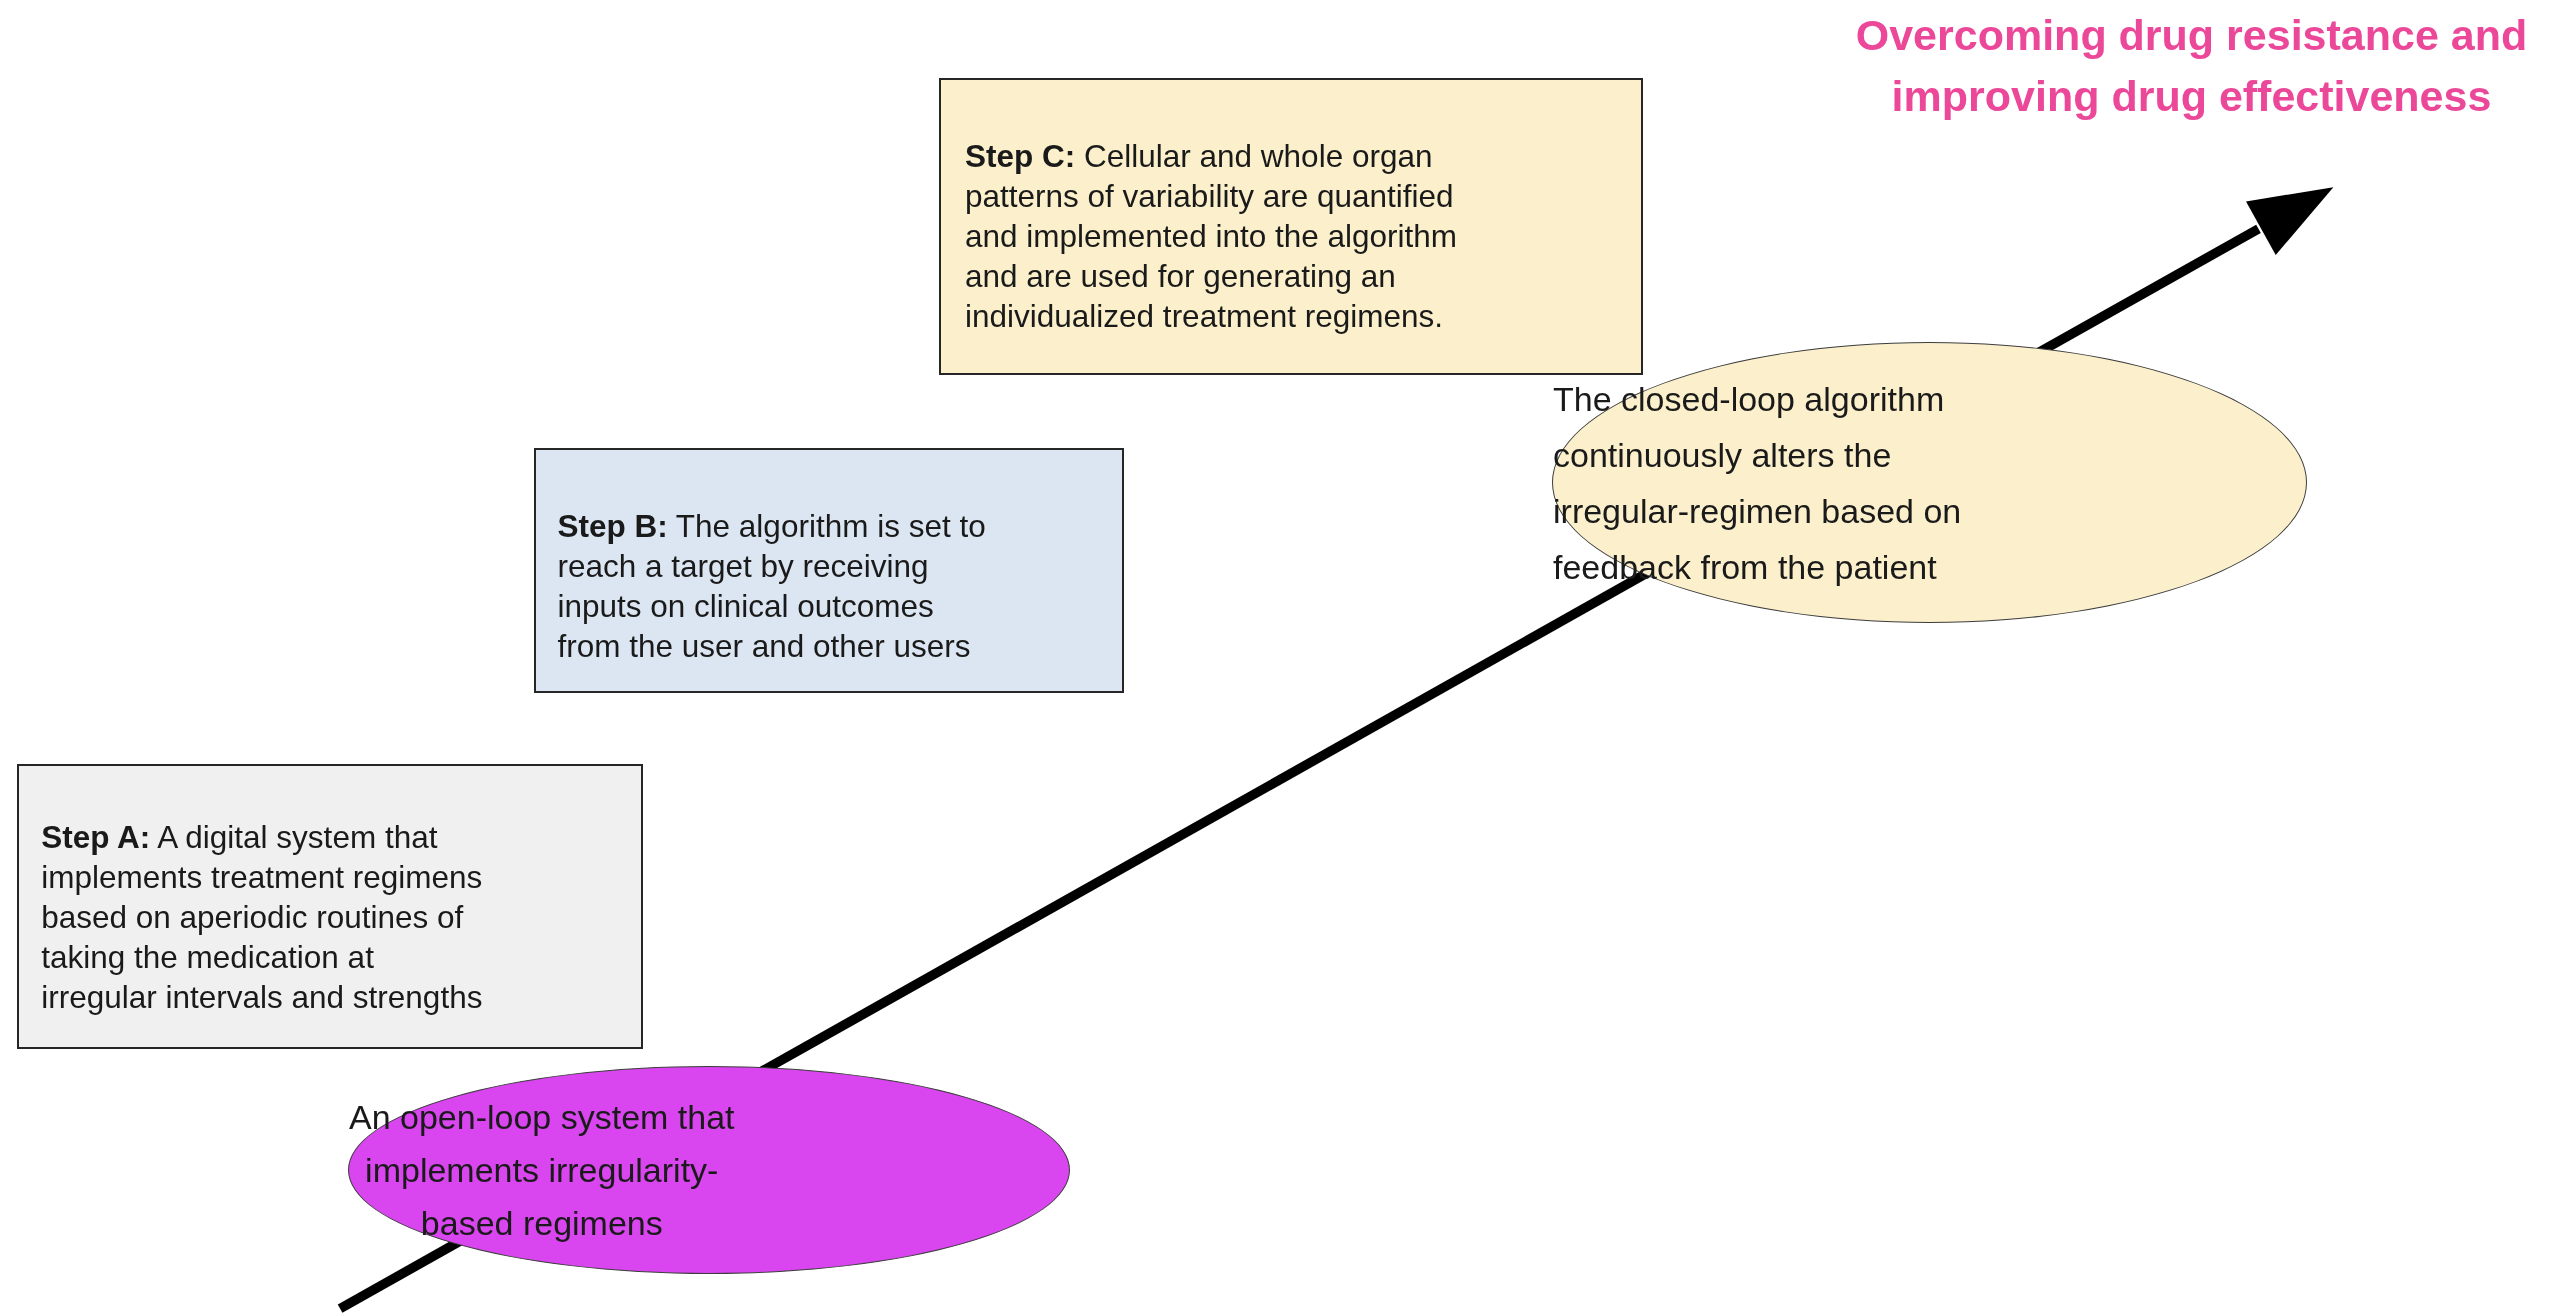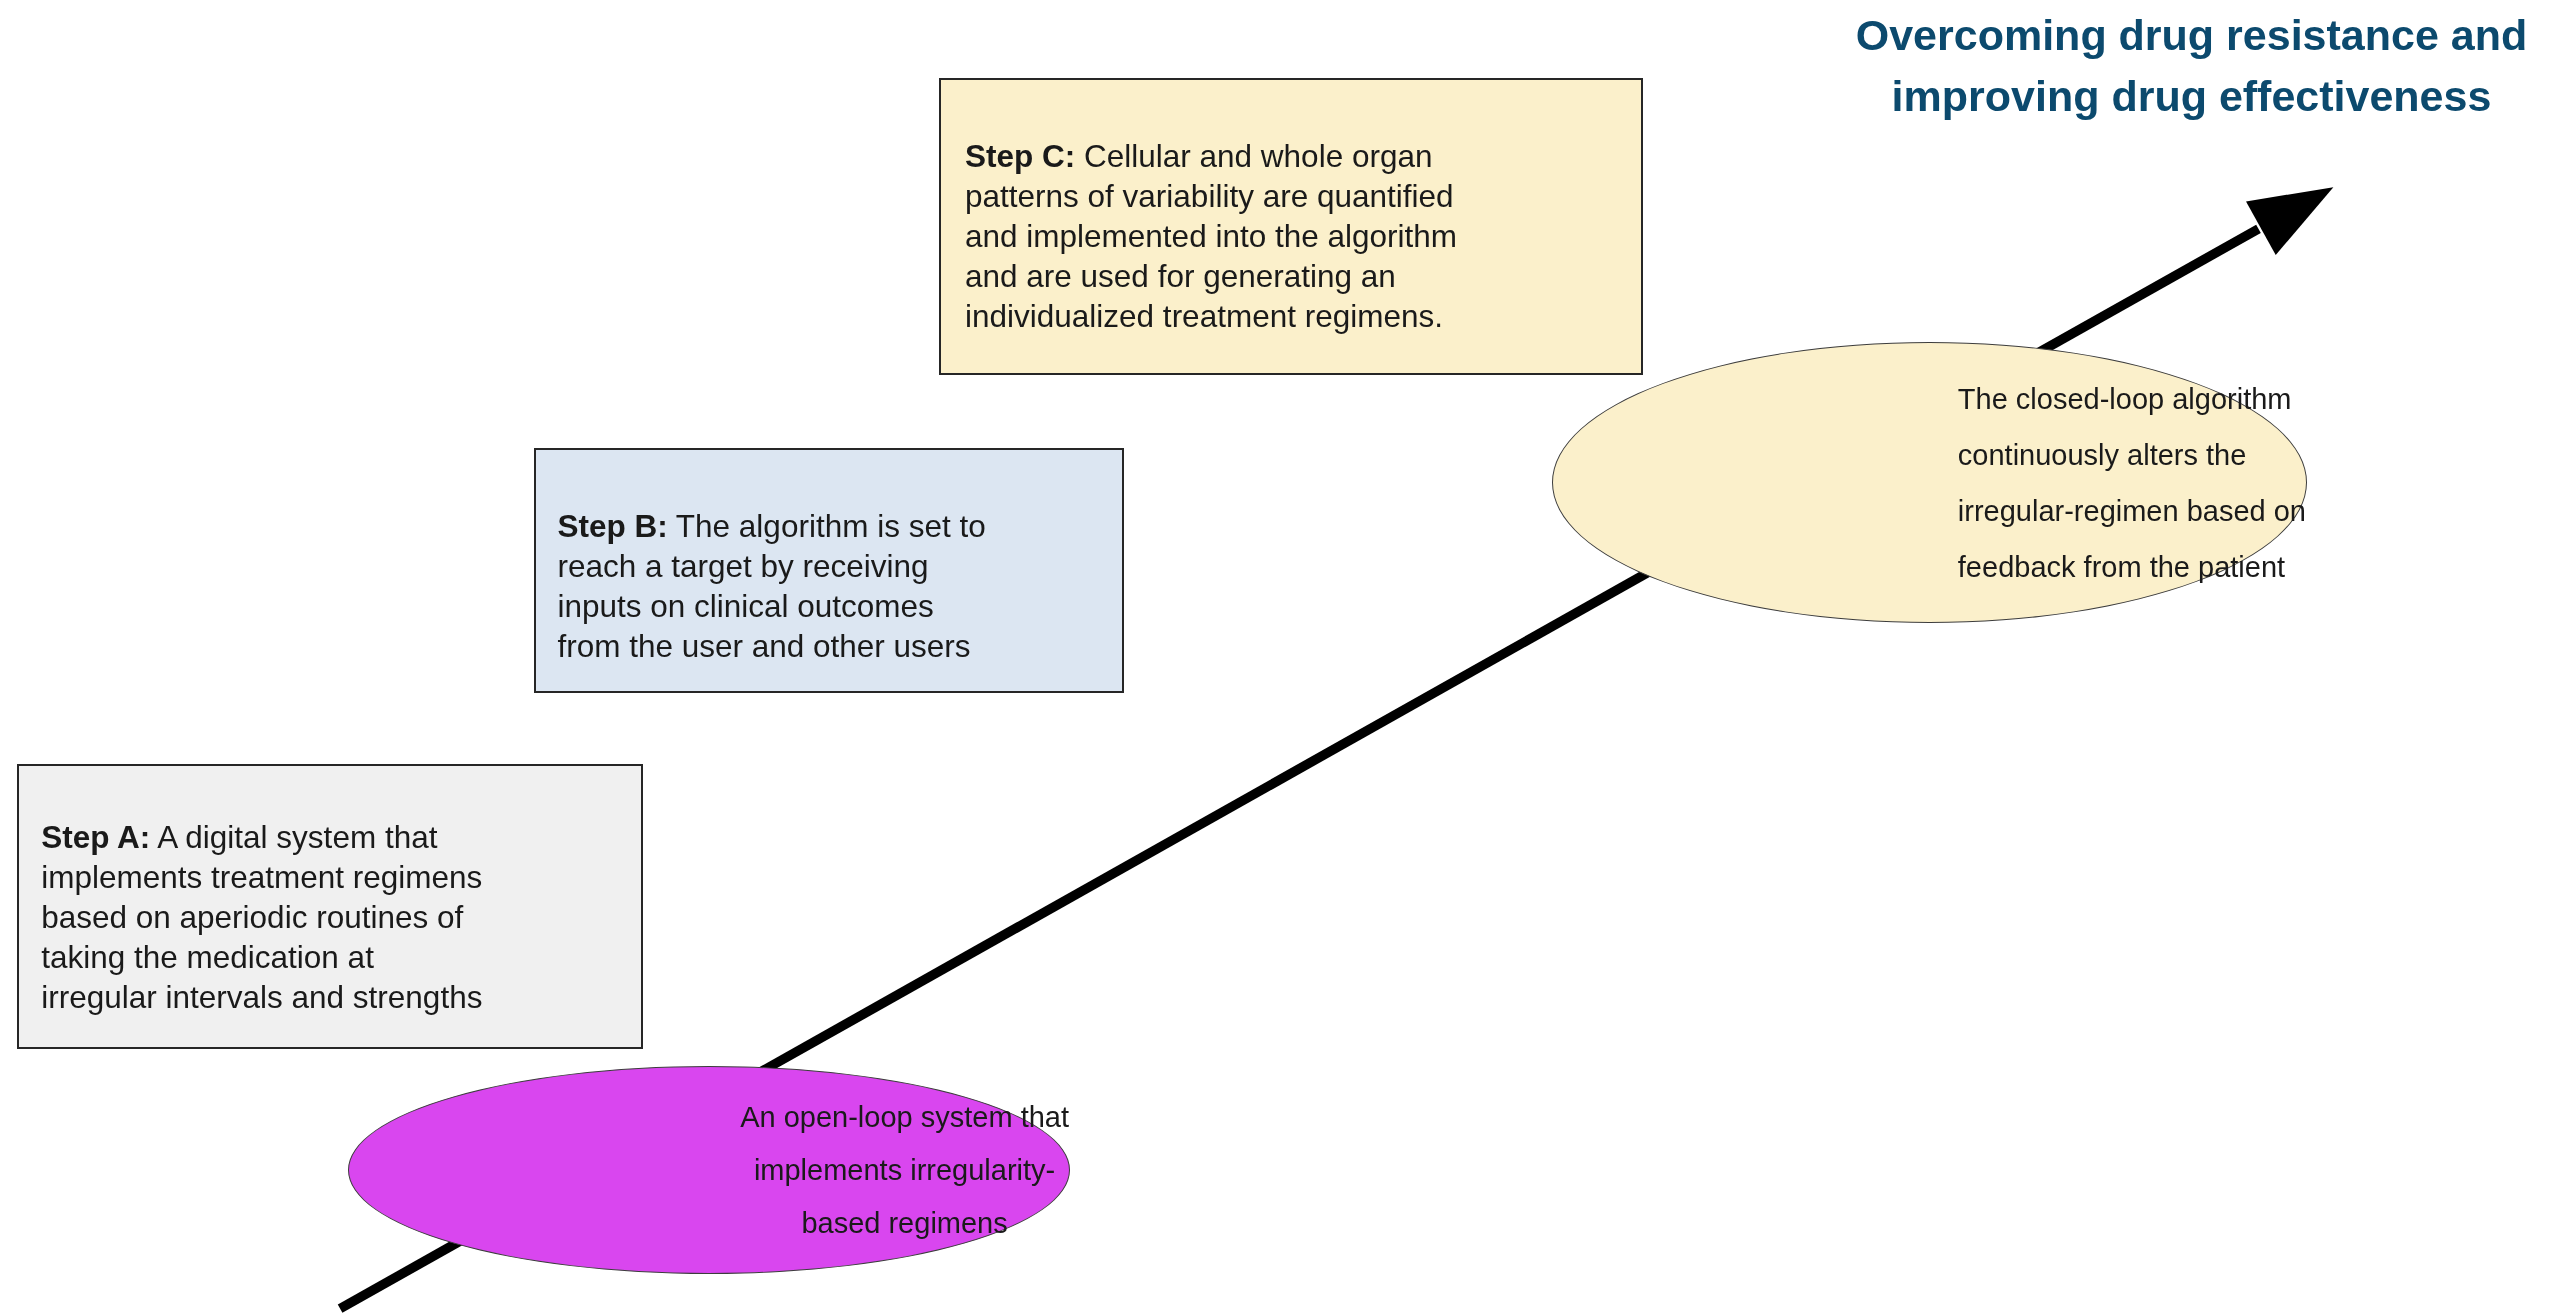--- a/index.html
+++ b/index.html
@@ -8,34 +8,34 @@
     width:2576px;height:1314px;
     background:#ffffff;
     font-family:"Liberation Sans", sans-serif;
     color:#1a1a1a;
     overflow:hidden;
   }
   .arrow-svg{position:absolute;left:0;top:0;width:2576px;height:1314px;}
   .title{
     position:absolute;left:1807px;top:4.8px;width:769px;
     text-align:center;font-weight:bold;font-size:43px;line-height:61px;
-    white-space:pre-line;color:#0c4a6e;
+    white-space:pre-line;color:#ec4899;
   }
   .box{
     position:absolute;border:2.4px solid #262626;box-sizing:border-box;
     font-size:31.5px;line-height:40px;white-space:pre-line;
   }
   .box .label{font-weight:bold;}
   .box-a{left:16.6px;top:764px;width:626px;height:285px;background:#F0F0F0;padding:10.7px 22.6px;}
   .box-b{left:534px;top:448px;width:590px;height:245px;background:#DCE6F2;padding:15.5px 21.4px;}
   .box-c{left:939px;top:78px;width:704px;height:297px;background:#FBF0CB;padding:16px 24px;}
   .ellipse{
     position:absolute;border:1.8px solid #3d3d3d;border-radius:50%;
-    box-sizing:border-box;display:flex;align-items:center;justify-content:flex-end;
-    text-align:center;font-size:29px;
+    box-sizing:border-box;display:flex;align-items:center;justify-content:flex-start;
+    text-align:center;font-size:34px;
   }
   .ellipse .etext{white-space:pre-line;}
   .el-gray{left:348px;top:1066px;width:722px;height:208px;background:#d946ef;line-height:53px;}
   .el-blue{left:896px;top:708px;width:798px;height:226px;background:#DCE6F2;line-height:55px;}
   .el-yellow{left:1552px;top:342px;width:755px;height:281px;background:#FBF0CB;line-height:56px;}
   .el-yellow .etext{text-align:left;}
 </style>
 </head>
 <body>
 

